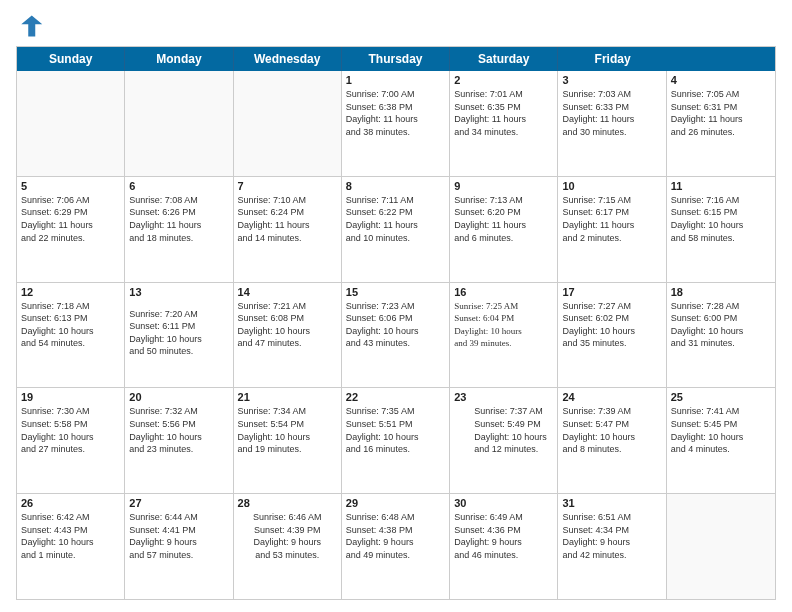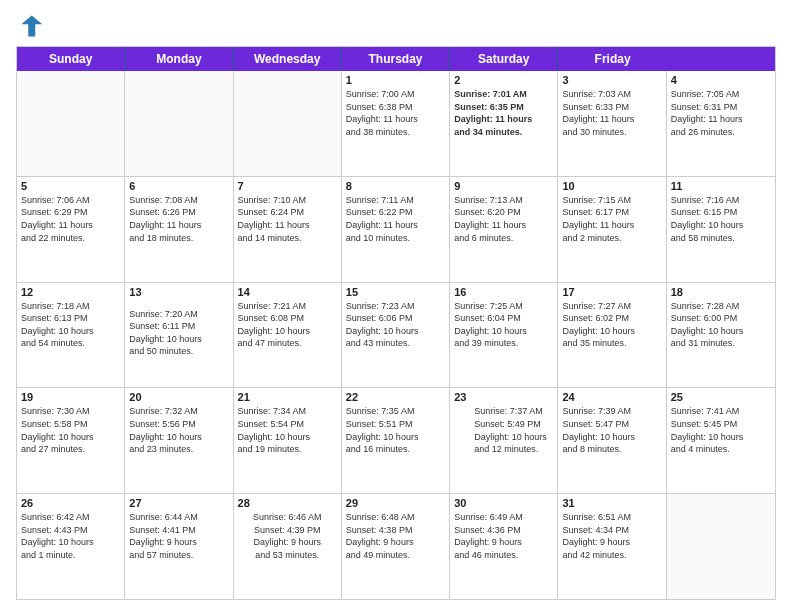--- a/index.html
+++ b/index.html
@@ -62,21 +62,21 @@
     }
     .calendar {
       flex: 1;
       display: flex;
       flex-direction: column;
       border: 1px solid #ccc;
     }
     .cal-header {
       display: grid;
       grid-template-columns: repeat(7, 1fr);
-      background: #6d28d9;
+      background: #0369a1;
     }
     .cal-header-cell {
       color: #fff;
       font-size: 12px;
       font-weight: bold;
       text-align: center;
       padding: 5px 2px;
       border-right: 1px solid #1e5f8e;
     }
     .cal-header-cell:last-child { border-right: none; }
@@ -150,21 +150,21 @@
           <div class="cal-cell empty"></div>
           <div class="cal-cell">
             <div class="day-num">1</div>
             <div class="day-info" style="white-space: pre-line;">Sunrise: 7:00 AM
 Sunset: 6:38 PM
 Daylight: 11 hours
 and 38 minutes.</div>
           </div>
           <div class="cal-cell">
             <div class="day-num">2</div>
-            <div class="day-info" style="white-space: pre-line; font-weight: bold;">Sunrise: 7:01 AM
+            <div class="day-info" style="white-space: pre-line;">Sunrise: 7:01 AM
 Sunset: 6:35 PM
 Daylight: 11 hours
 and 34 minutes.</div>
           </div>
           <div class="cal-cell">
             <div class="day-num">3</div>
             <div class="day-info" style="white-space: pre-line;">Sunrise: 7:03 AM
 Sunset: 6:33 PM
 Daylight: 11 hours
 and 30 minutes.</div>
@@ -252,21 +252,21 @@
           </div>
           <div class="cal-cell">
             <div class="day-num">15</div>
             <div class="day-info" style="white-space: pre-line;">Sunrise: 7:23 AM
 Sunset: 6:06 PM
 Daylight: 10 hours
 and 43 minutes.</div>
           </div>
           <div class="cal-cell">
             <div class="day-num">16</div>
-            <div class="day-info" style="white-space: pre-line;">Sunrise: 7:25 AM
+            <div class="day-info" style="white-space: pre-line; font-family: Liberation Serif, serif;">Sunrise: 7:25 AM
 Sunset: 6:04 PM
 Daylight: 10 hours
 and 39 minutes.</div>
           </div>
           <div class="cal-cell">
             <div class="day-num">17</div>
             <div class="day-info" style="white-space: pre-line;">Sunrise: 7:27 AM
 Sunset: 6:02 PM
 Daylight: 10 hours
 and 35 minutes.</div>

